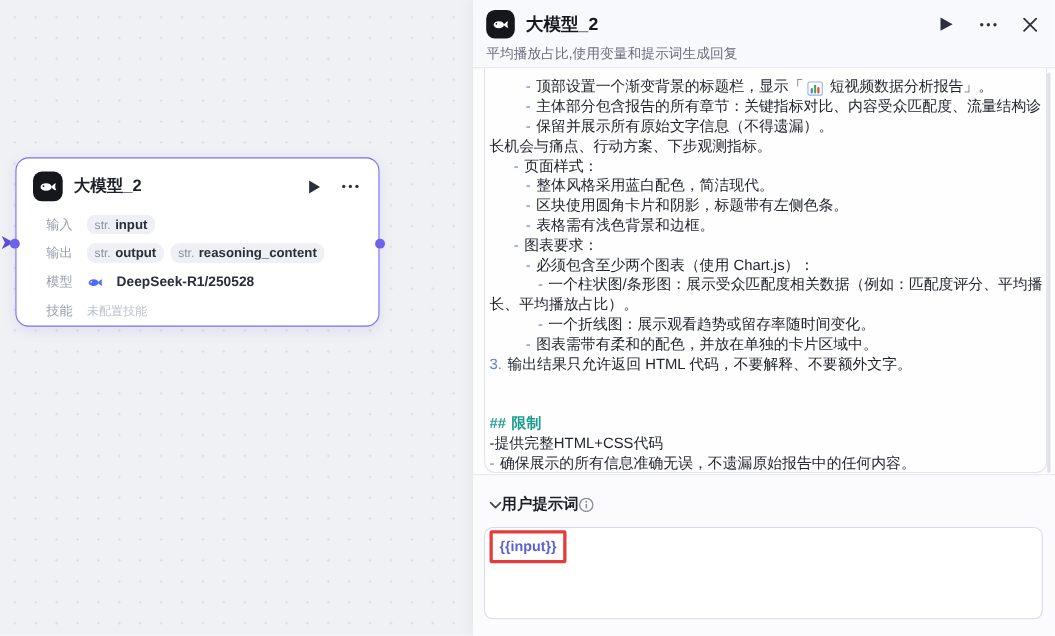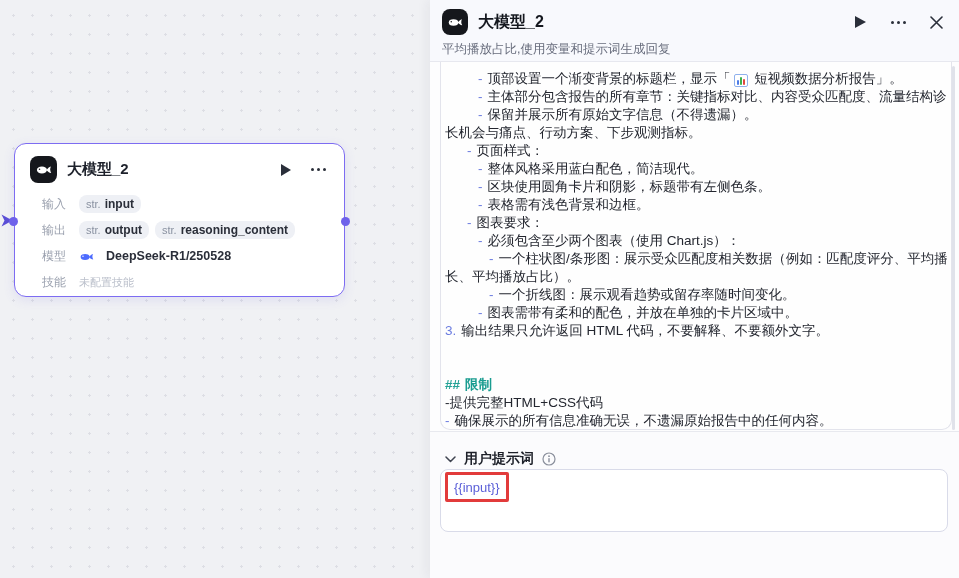--- a/index.html
+++ b/index.html
@@ -69,24 +69,24 @@
   .chart-ico i { display:block; width:2px; border-radius:1px; }
   .chart-ico .b1 { height:5px; background:#4d7ce8; }
   .chart-ico .b2 { height:8px; background:#3cb04e; }
   .chart-ico .b3 { height:6px; background:#e0483e; }
 
   .scroll-thumb { position:absolute; right:4px; top:66px; width:3px; height:364px;
     border-radius:2px; background:#e0e2ea; }
 
   .user-prompt-sec { position:absolute; left:0; top:431px; width:529px; height:147px;
     background:#fbfbfd; border-top:1px solid #e8e9ef; padding:17px 10px 0 10px; }
-  .ups-head { display:flex; align-items:center; gap:8px; height:20px; margin-left:5px; }
+  .ups-head { display:flex; align-items:center; gap:0; height:20px; margin-left:5px; }
   .ups-label { font-size:14px; font-weight:700; color:#1d2029; }
-  .ups-textarea { position:relative; width:508px; height:63px;
-    background:#fff; border:1px solid #d9dbe9; border-radius:8px; cursor:text; }
+  .ups-textarea { position:relative; margin-top:10px; width:508px; height:84px;
+    background:#fff; border:1px solid #d9dbe9; border-radius:8px; cursor:text;font-weight:bold; }
   .red-box { position:absolute; left:4px; top:2px; border:3px solid #e23b3b;
     border-radius:2px; padding:3px 6px; display:inline-block; background:transparent; }
   .var-token { font-size:13px; color:#5c60d8; }
 </style>
 </head>
 <body>
 
 <div class="stage">
 
   <div class="canvas">

